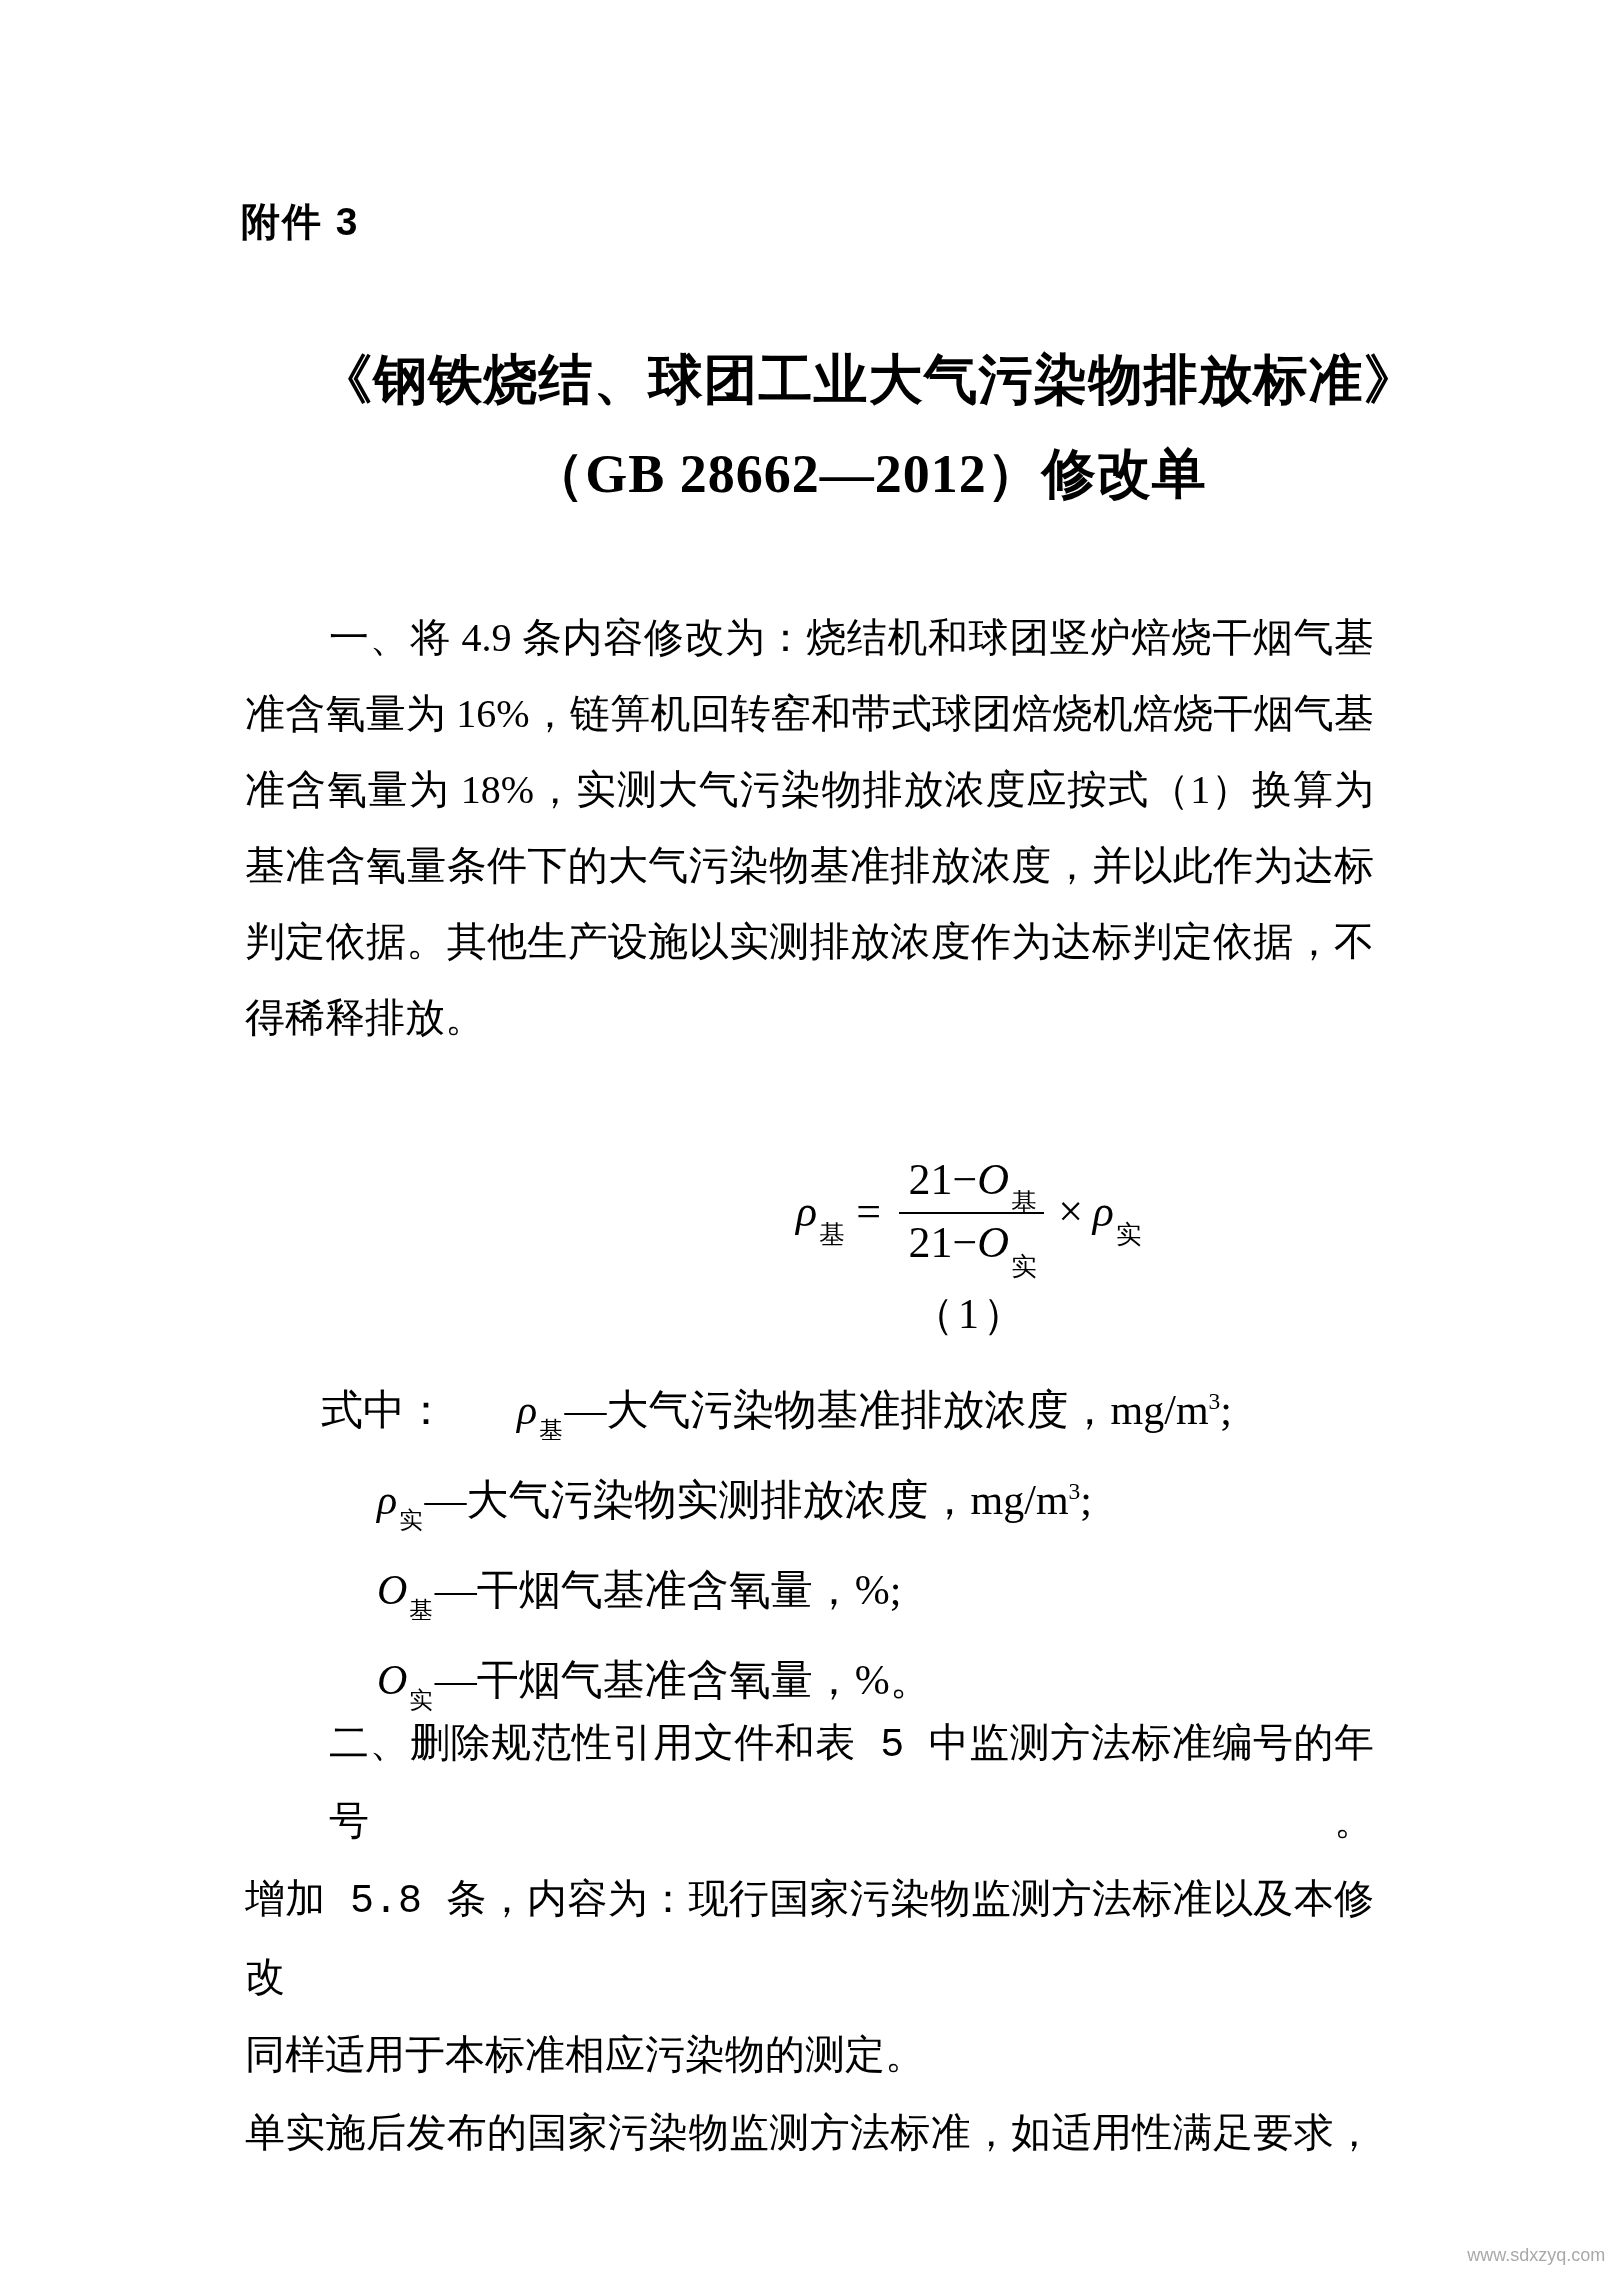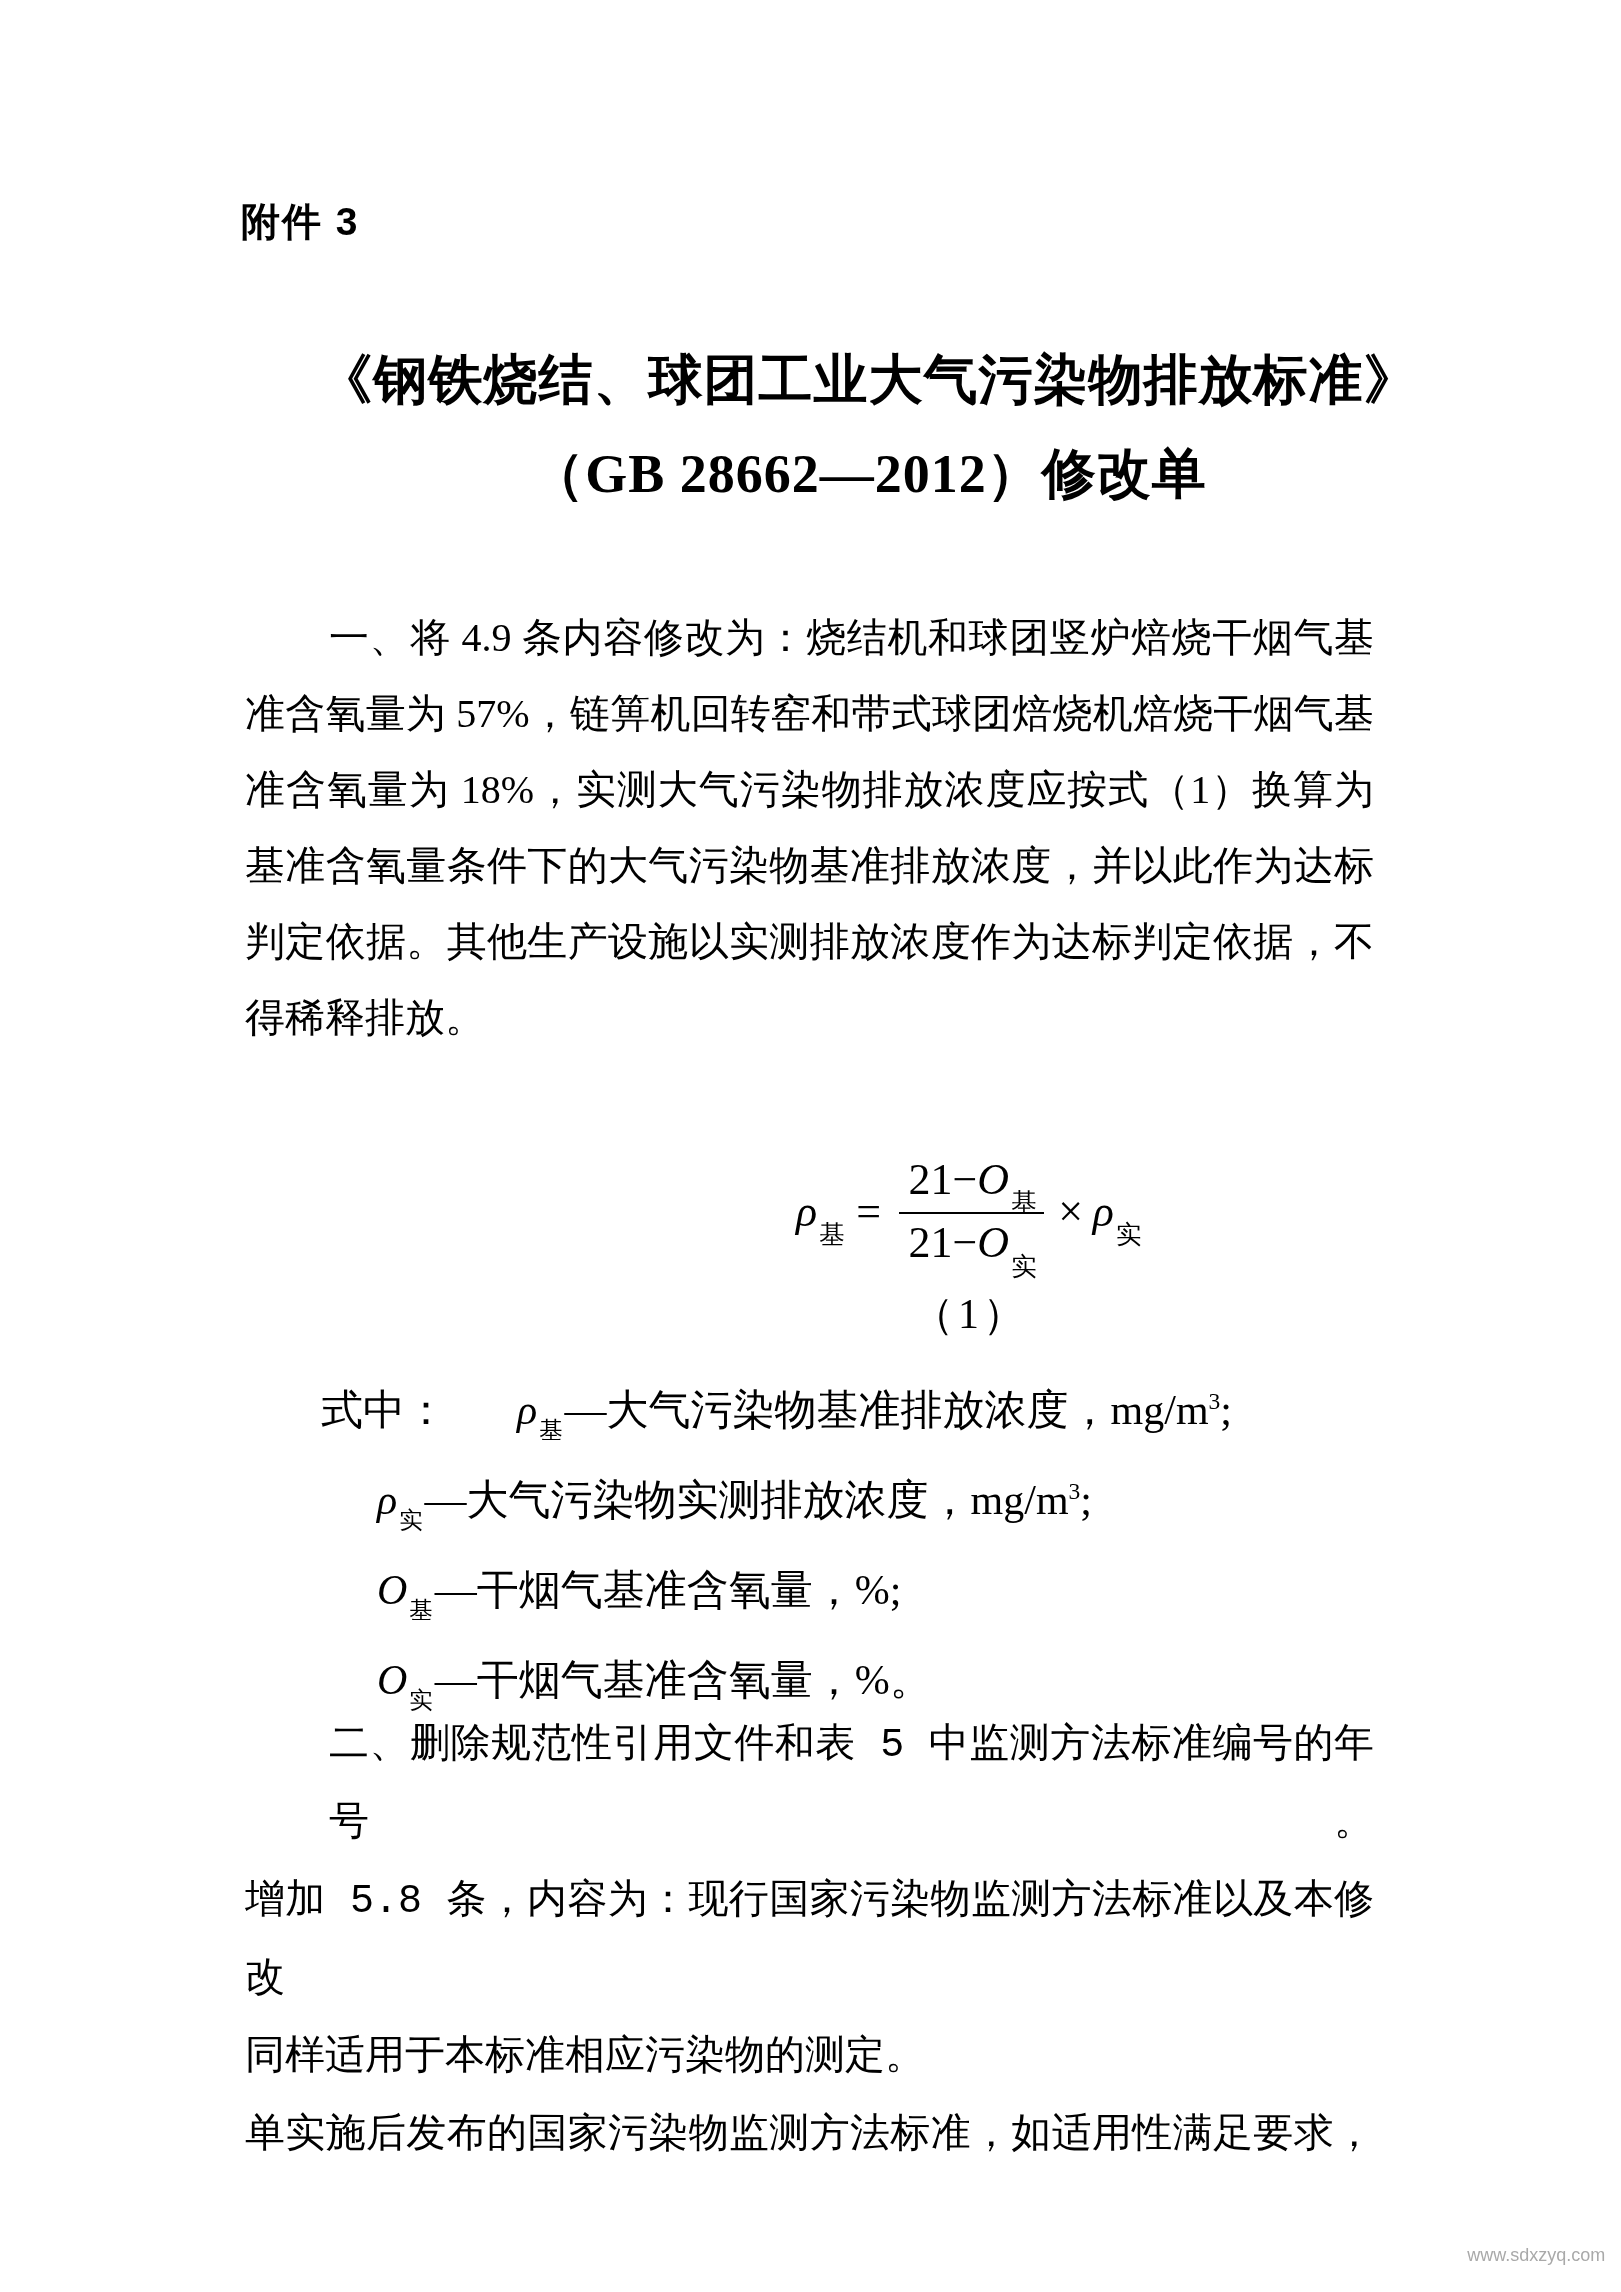--- a/index.html
+++ b/index.html
@@ -128,21 +128,21 @@
 
   <div class="attachment-label">附件 3</div>
 
   <div class="title-block">
     <div>《钢铁烧结、球团工业大气污染物排放标准》</div>
     <div>（GB 28662—2012）修改单</div>
   </div>
 
   <div class="para para-1">
     <div class="line fill indent">一、将 4.9 条内容修改为：烧结机和球团竖炉焙烧干烟气基</div>
-    <div class="line fill">准含氧量为 57%，链箅机回转窑和带式球团焙烧机焙烧干烟气基</div>
+    <div class="line fill">准含氧量为 16%，链箅机回转窑和带式球团焙烧机焙烧干烟气基</div>
     <div class="line fill">准含氧量为 18%，实测大气污染物排放浓度应按式（1）换算为</div>
     <div class="line fill">基准含氧量条件下的大气污染物基准排放浓度，并以此作为达标</div>
     <div class="line fill">判定依据。其他生产设施以实测排放浓度作为达标判定依据，不</div>
     <div class="line">得稀释排放。</div>
   </div>
 
   <div class="formula">
     <span><span class="var">ρ</span><sub class="cjk">基</sub></span>
     <span class="f-eq">=</span>
     <span class="frac">

